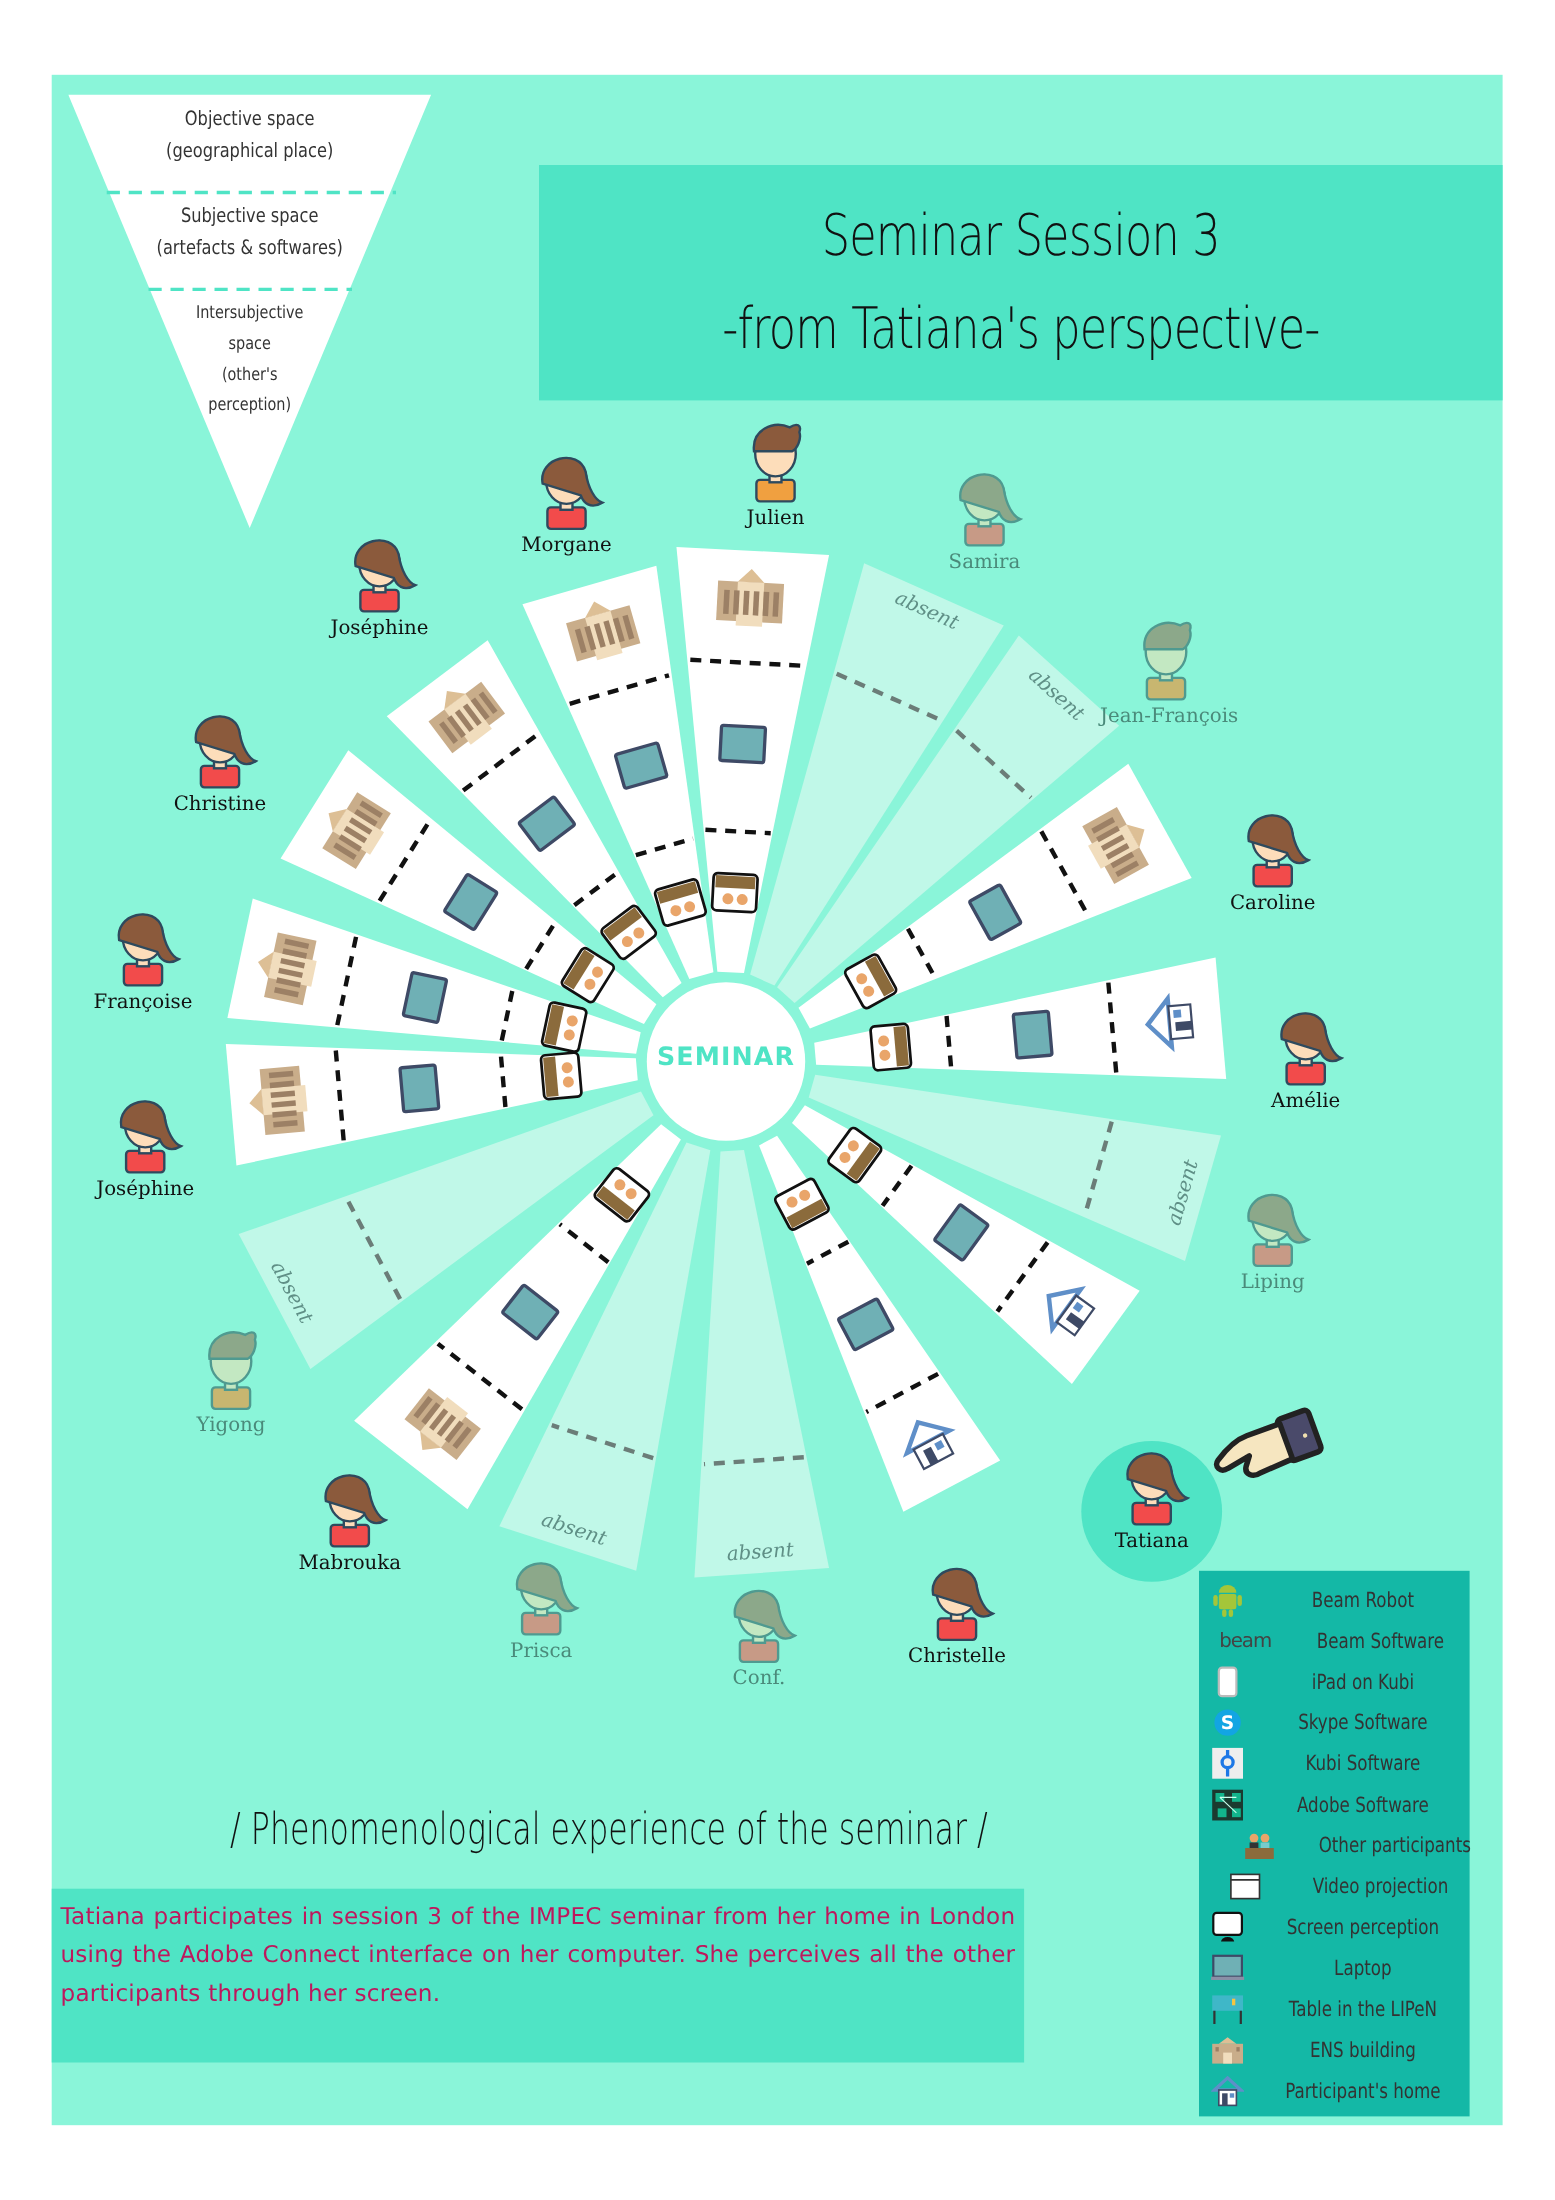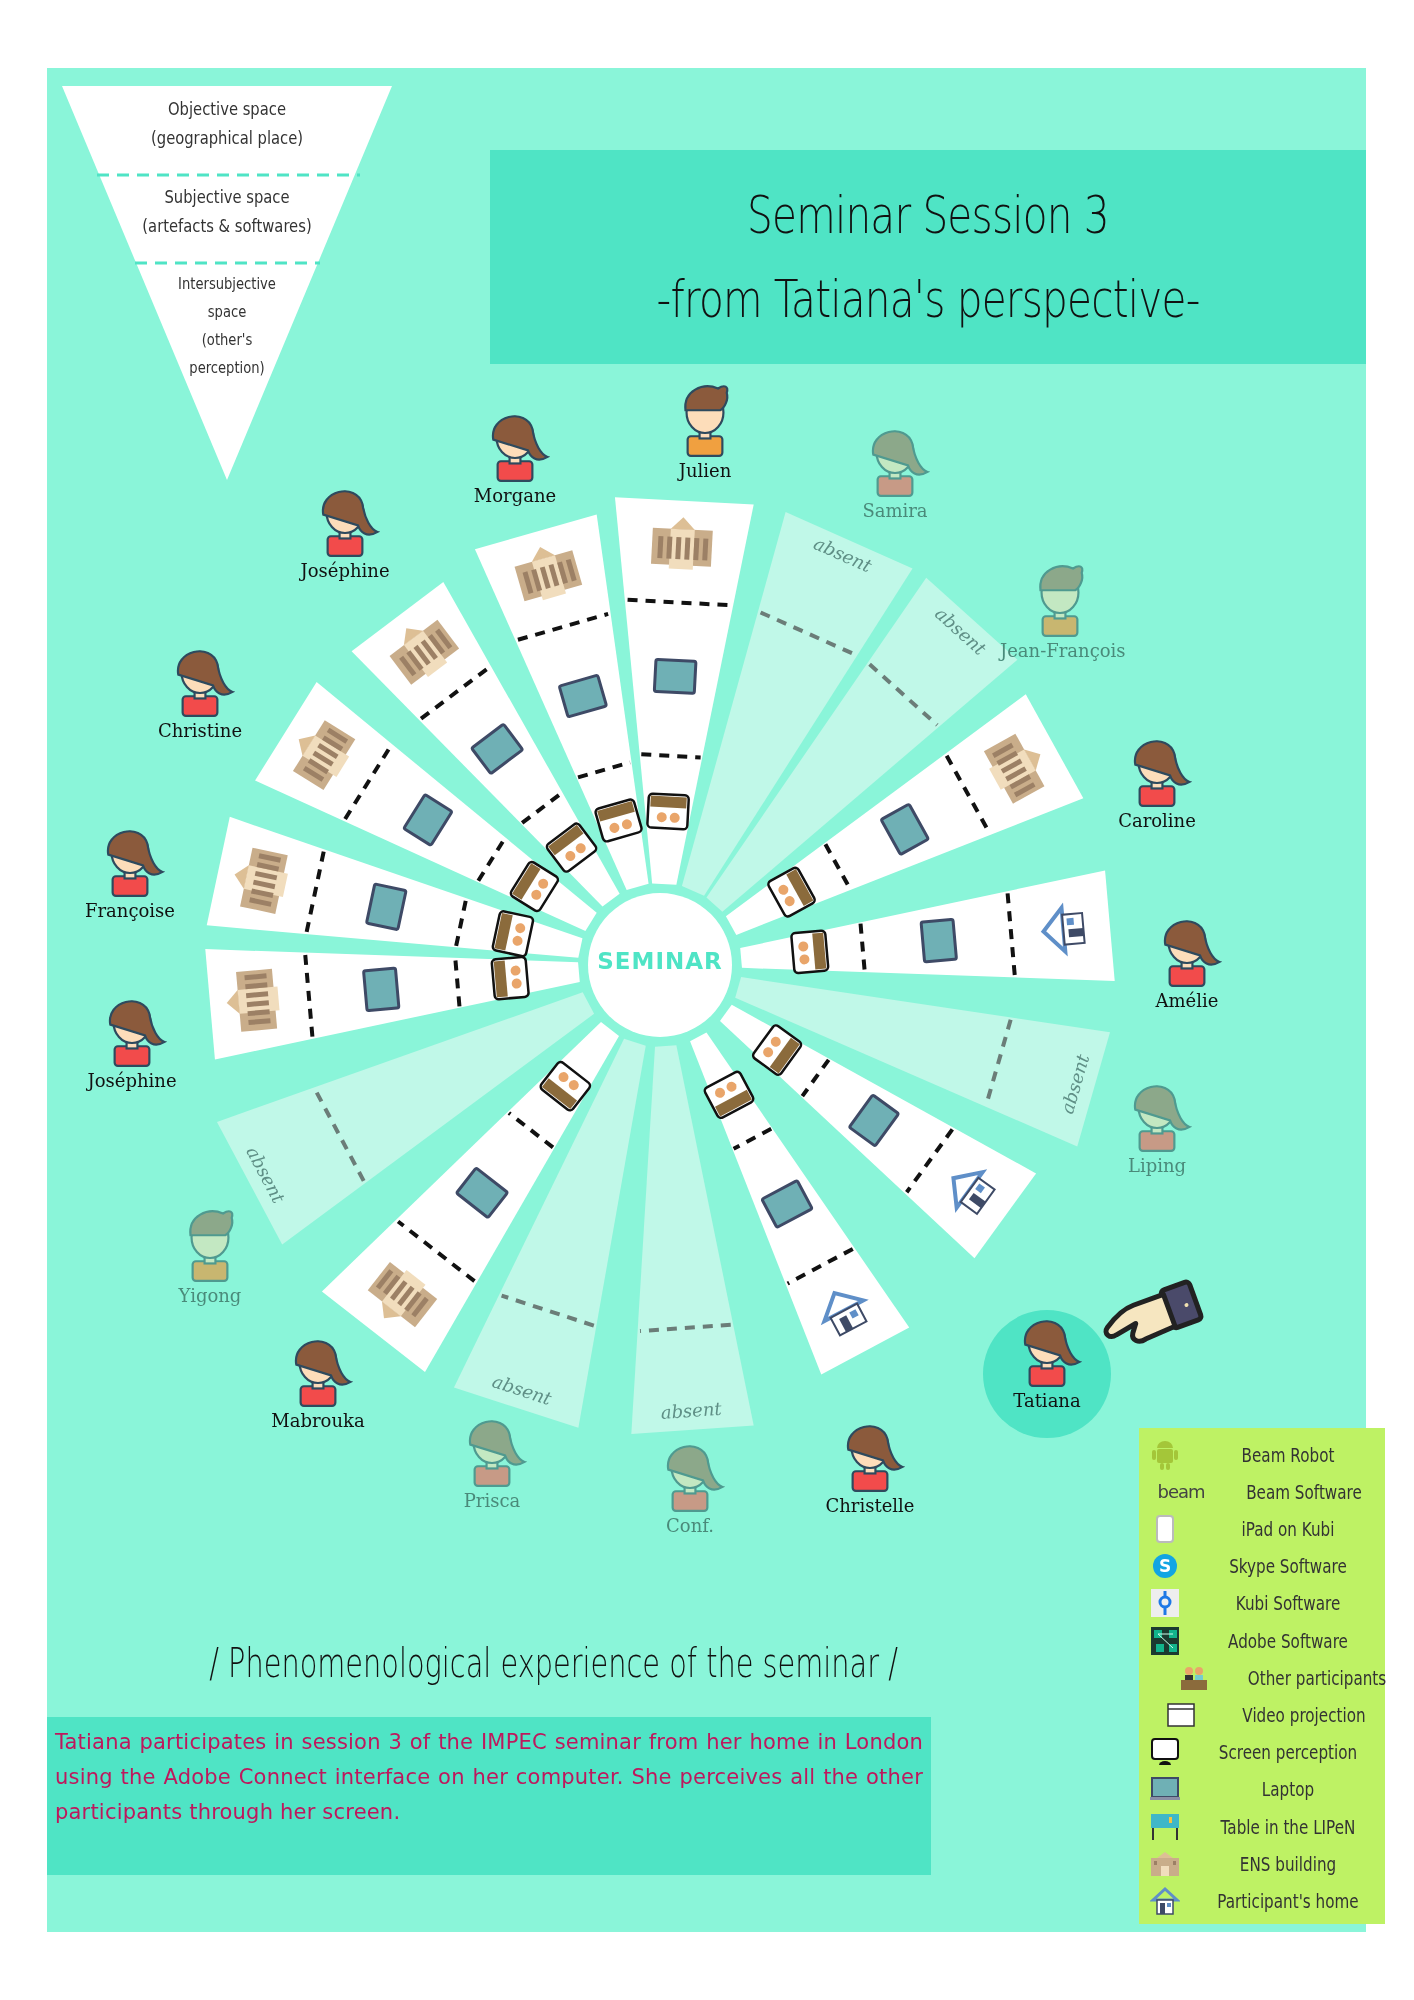--- a/index.html
+++ b/index.html
@@ -8,21 +8,21 @@
   .title-box { position:absolute; left:490px; top:150px; width:876px; height:214px; background:#4FE4C5;
     display:flex; flex-direction:column; align-items:center; justify-content:center; }
   .title-line { font-family:"DejaVu Sans", sans-serif; font-weight:200; font-size:52px; color:#111; letter-spacing:-1px; line-height:84px; transform:scaleX(0.78); white-space:nowrap; }
   .pyramid-wrap { position:absolute; left:62px; top:86px; width:330px; height:394px; }
   .pyr-text { position:absolute; width:220px; left:55px; text-align:center; font-family:"DejaVu Sans", sans-serif; font-size:18px; color:#333; line-height:29px; transform:scaleX(0.82); }
   .wheel { position:absolute; left:0; top:0; }
   .seminar-label { position:absolute; left:590px; top:948px; width:140px; text-align:center; font-family:"DejaVu Sans", sans-serif; font-size:23px; letter-spacing:1px; color:#4FE4C5; font-weight:bold; }
   .person { position:absolute; width:120px; text-align:center; }
   .person .name { font-family:"DejaVu Serif", serif; font-size:18px; color:#111; display:block; margin-top:-2px; white-space:nowrap; }
   .person.absent .name { color:#4a8a7a; }
-  .legend { position:absolute; left:1139px; top:1428px; width:246px; height:496px; background:#bef264; }
+  .legend { position:absolute; left:1090px; top:1428px; width:246px; height:496px; background:#14b8a6; }
   .legend-item { position:absolute; left:0; width:246px; height:37px; display:flex; align-items:center; }
   .legend-icon { width:52px; height:34px; display:flex; align-items:center; justify-content:center; }
   .legend-label { flex:1; text-align:center; font-family:"DejaVu Sans", sans-serif; font-size:19px; color:#333; transform:scaleX(0.8); white-space:nowrap; }
   .phen-title { position:absolute; left:100px; top:1640px; width:780px; text-align:center; font-family:"DejaVu Sans", sans-serif; font-weight:200; font-size:40px; color:#111; transform:scaleX(0.72); white-space:nowrap; }
   .desc-box { position:absolute; left:47px; top:1717px; width:884px; height:158px; background:#4FE4C5; }
   .desc-text { position:absolute; left:8px; top:8px; width:868px; font-family:"DejaVu Sans", sans-serif; font-size:21px; line-height:35px; color:#be185d; text-align:justify; text-align-last:left; letter-spacing:0.2px; }
   .pointer { position:absolute; left:1100px; top:1275px; }
   .tatiana-halo { position:absolute; left:983px; top:1310px; width:128px; height:128px; border-radius:50%; background:#4FE4C5; }
 </style>
 </head>

